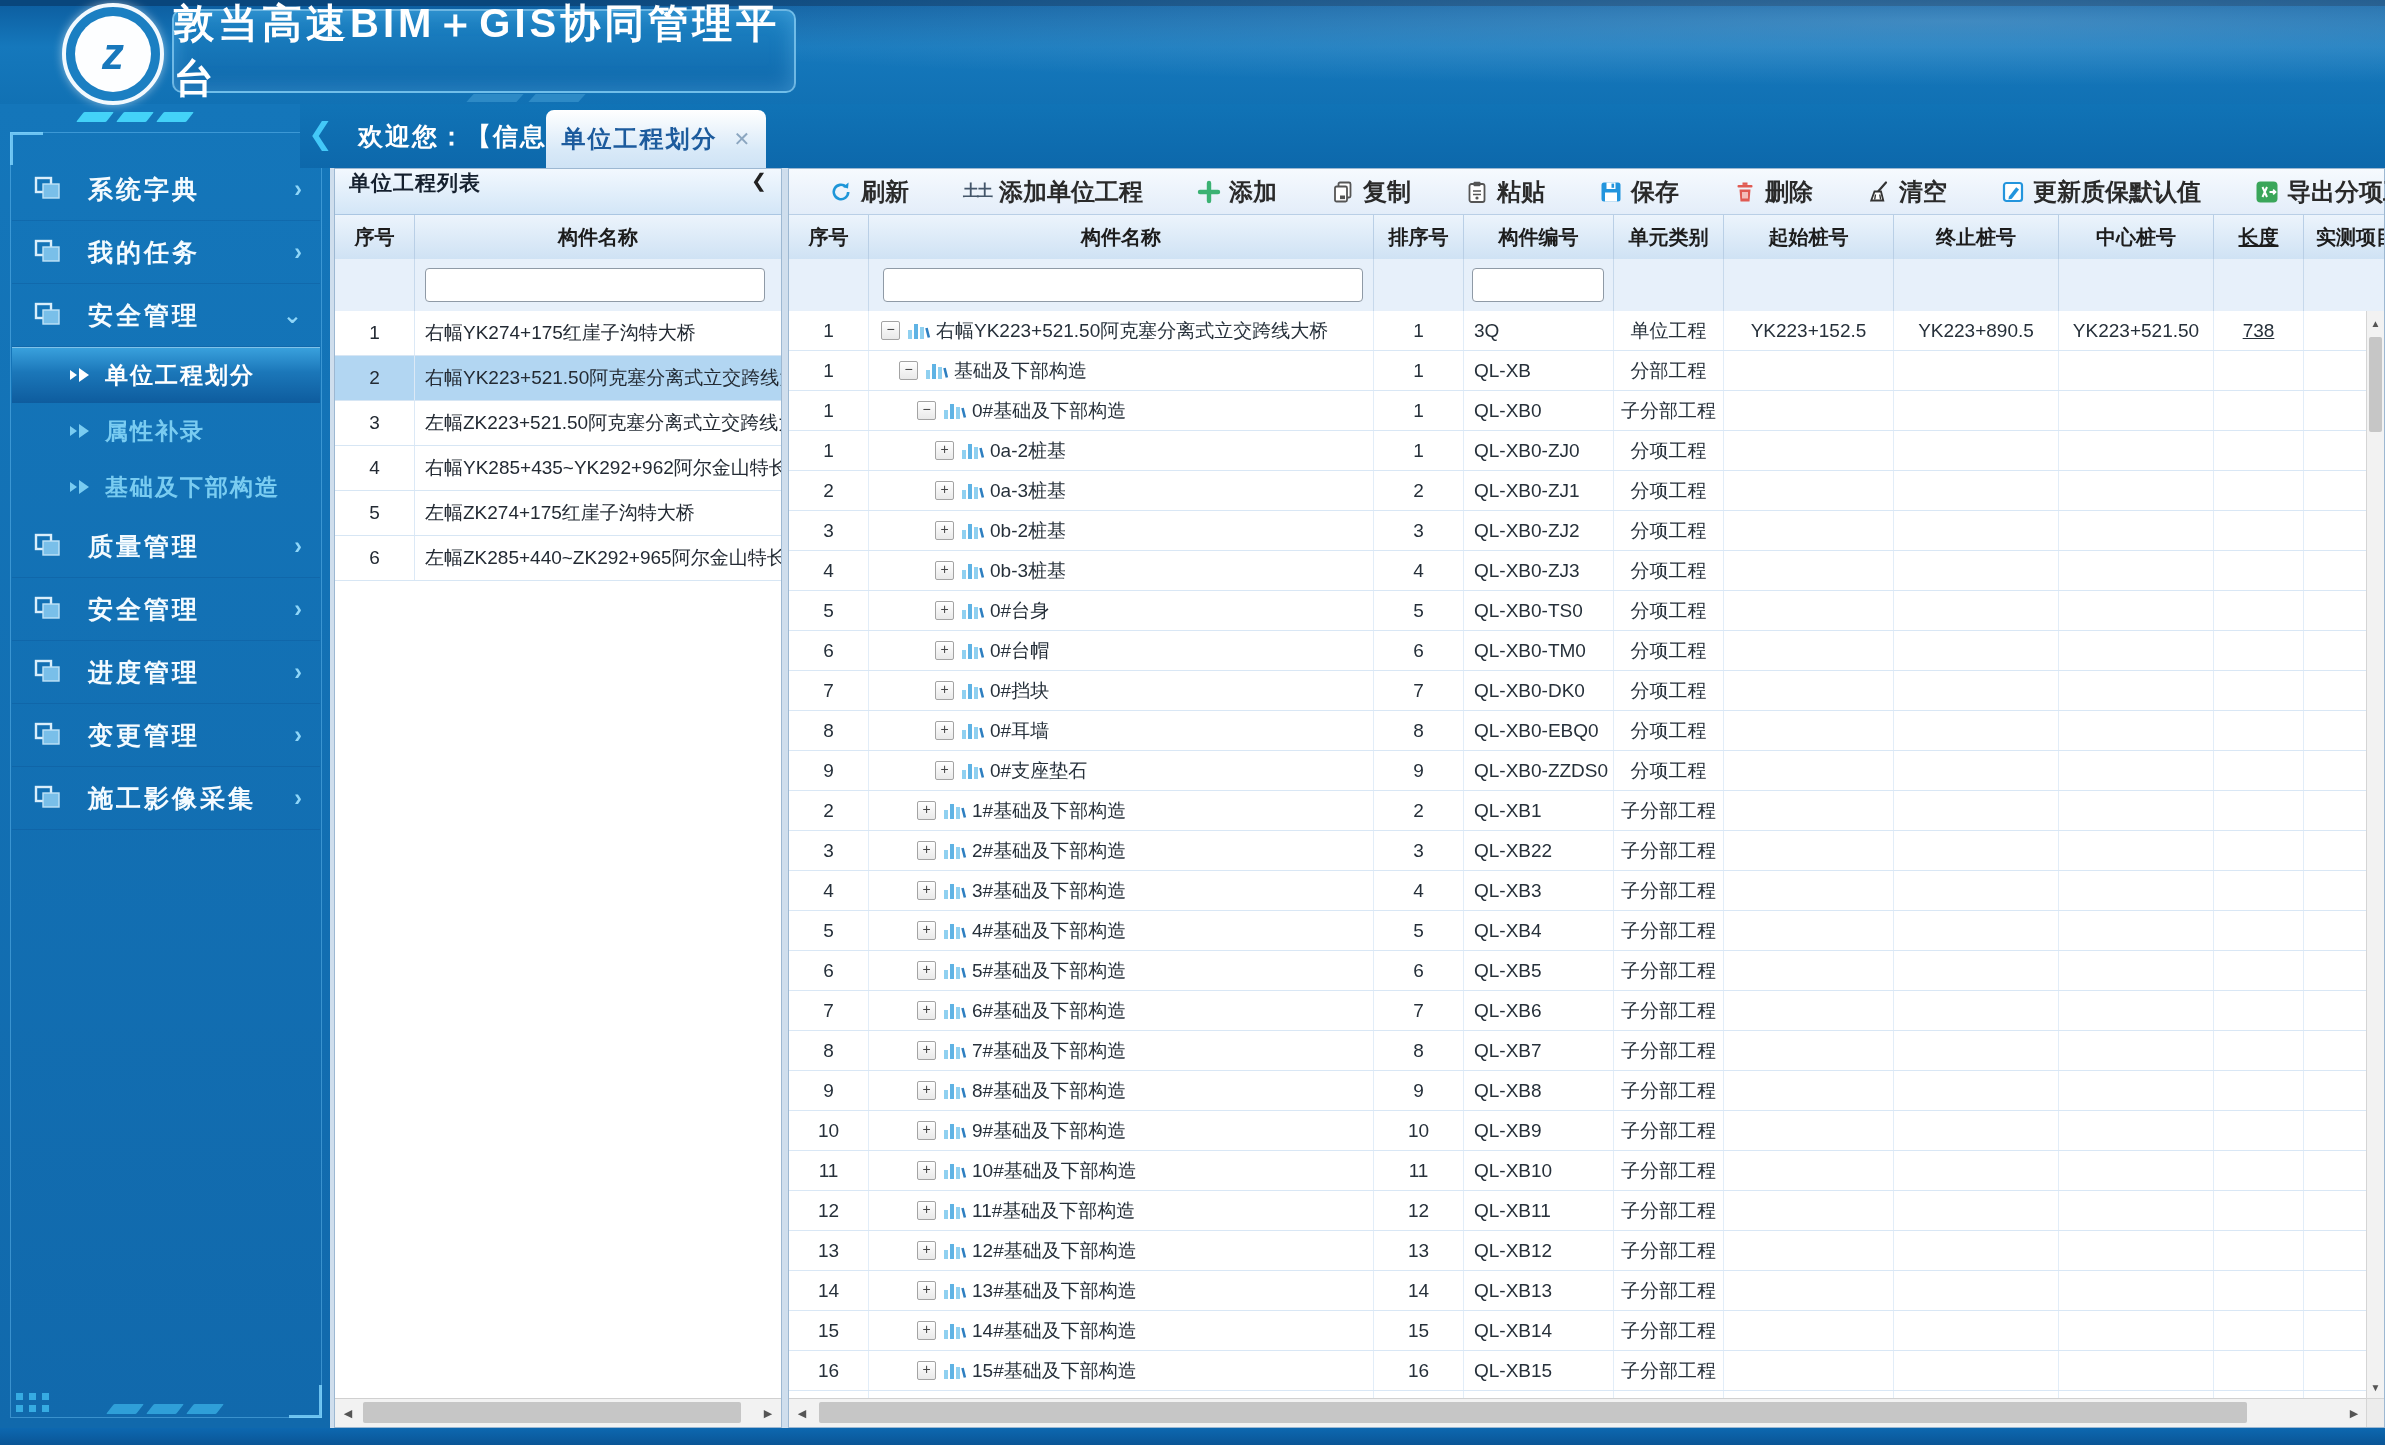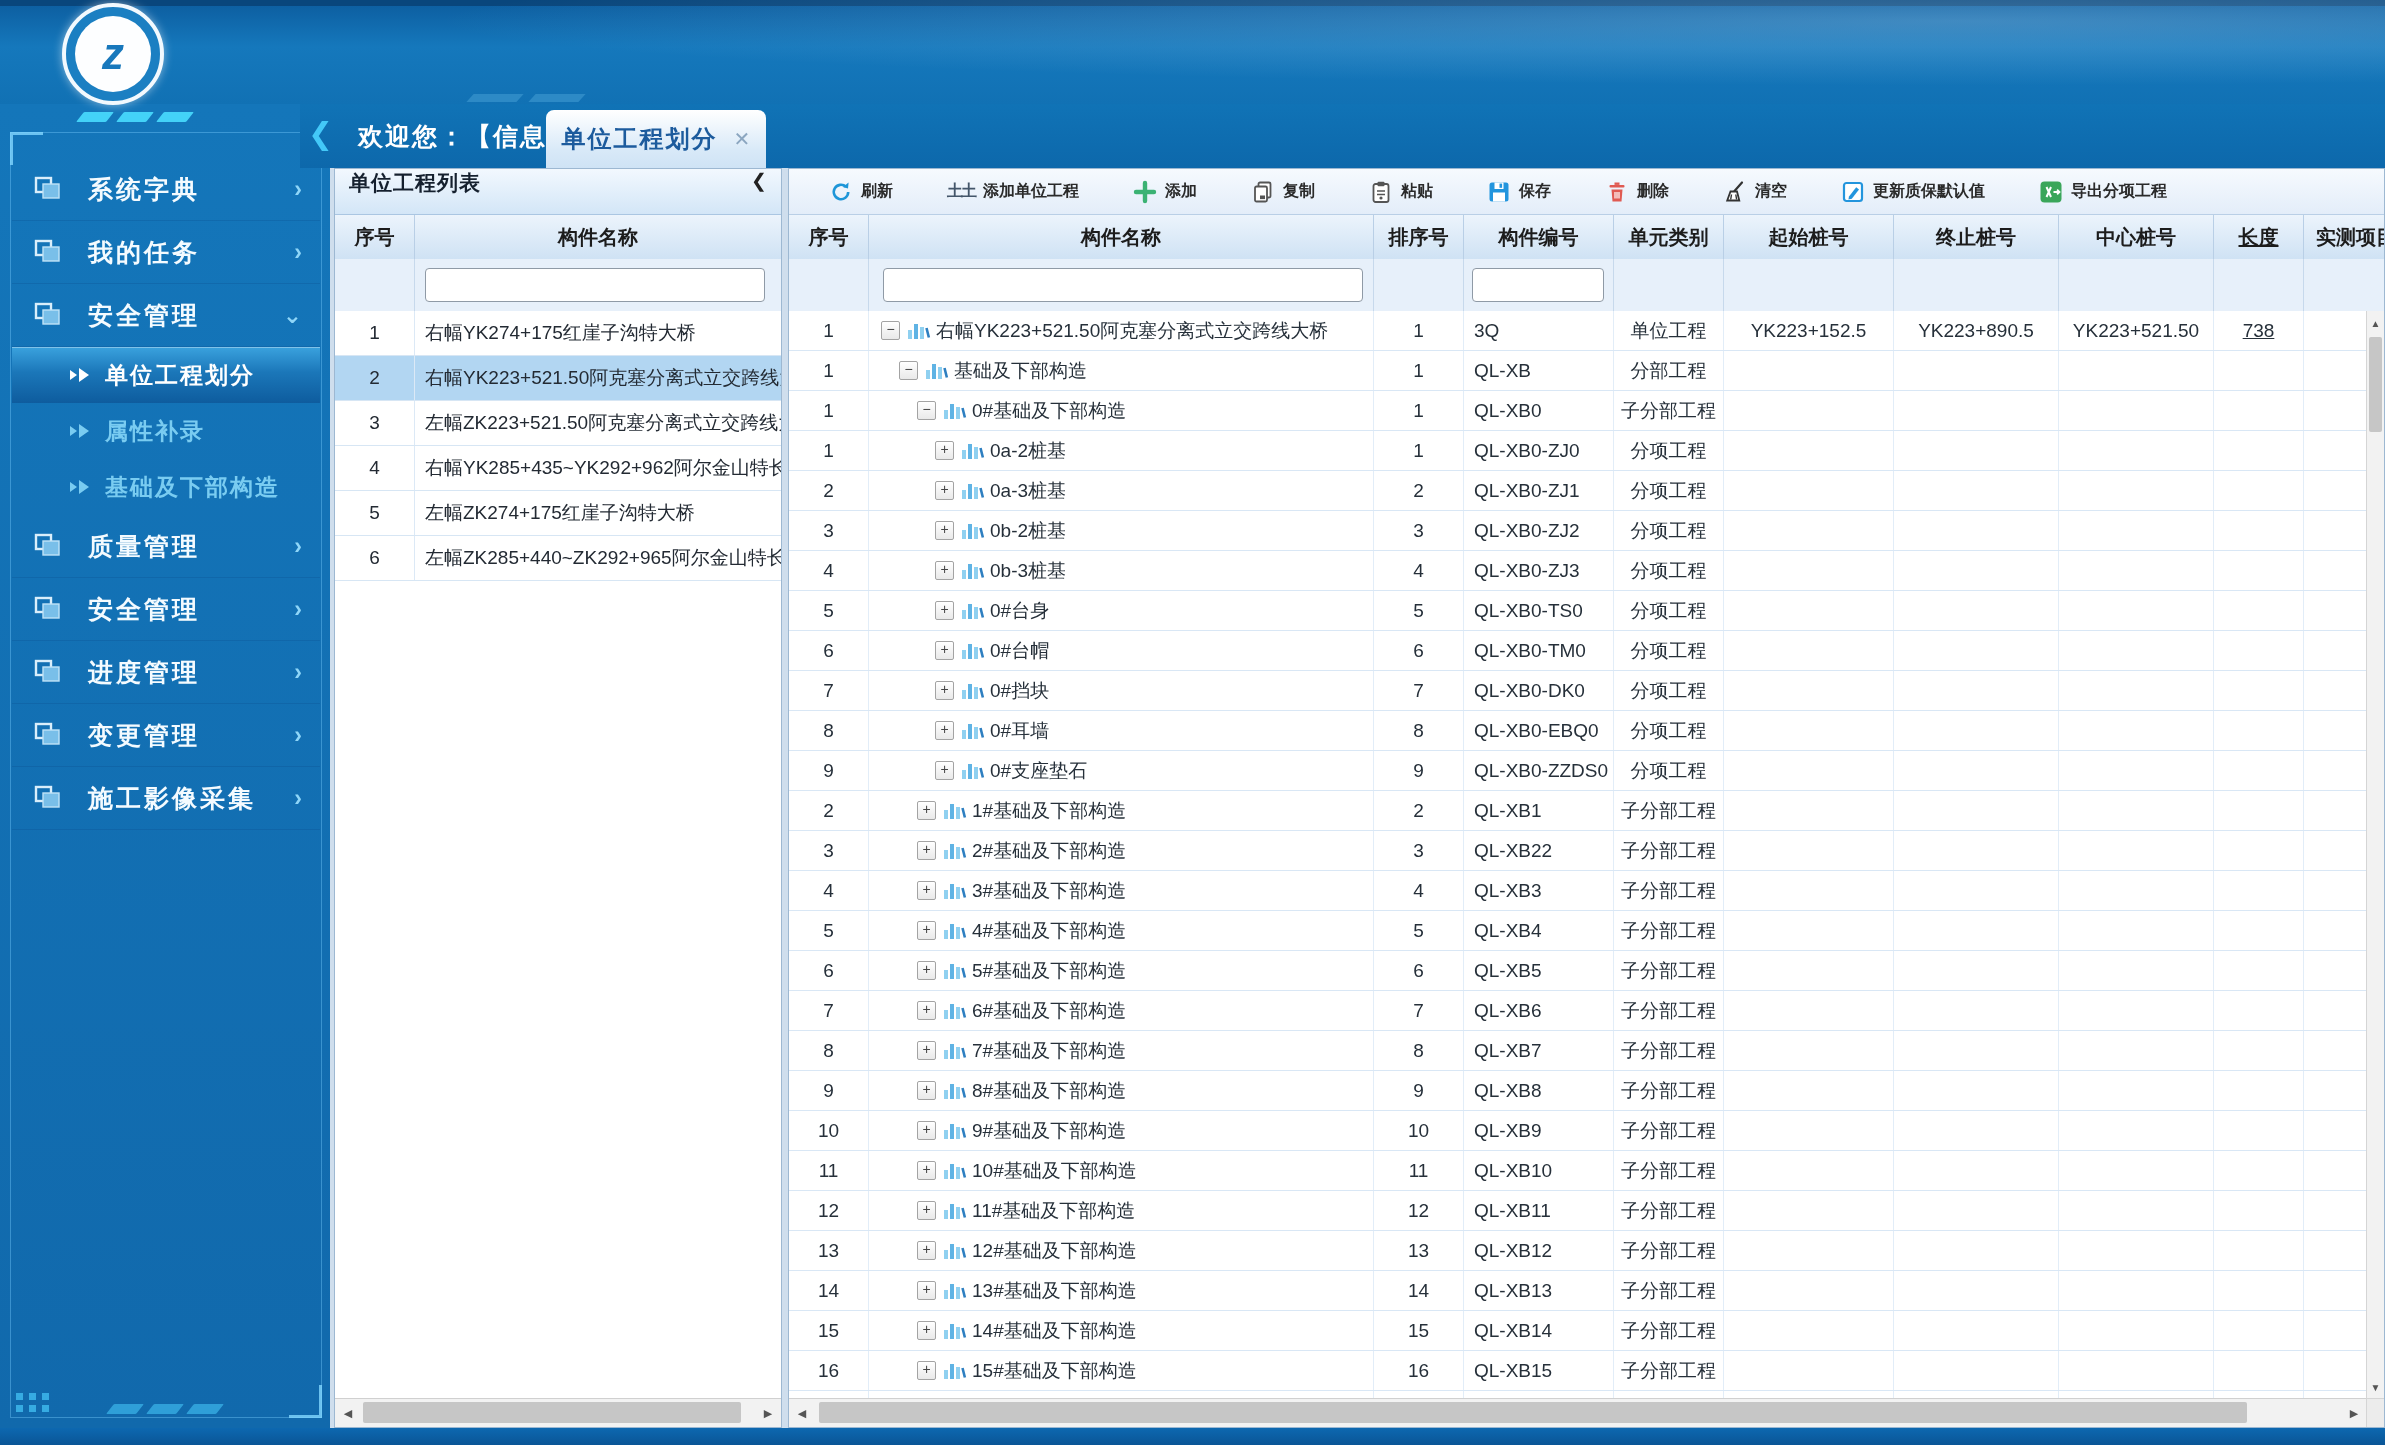--- a/index.html
+++ b/index.html
@@ -100,21 +100,21 @@
   .mrow.sel{background:#b2d6f2;}
   .mcell{font-size:19px;color:#232a33;display:flex;align-items:center;box-sizing:border-box;}
   .m-seq{width:80px;justify-content:center;border-right:1px solid #dce9f6;flex:none;}
   .m-name{flex:1;padding-left:10px;white-space:nowrap;overflow:hidden;}
 
   
   .toolbar{position:absolute;top:0;left:0;right:0;height:46px;
       background:linear-gradient(180deg,#f6fafe,#e3edf9);border-bottom:1px solid #b9cfe6;
       display:flex;align-items:center;padding-left:16px;box-sizing:border-box;}
   .tbtn{display:flex;align-items:center;gap:8px;margin-right:30px;cursor:pointer;flex:none;}
-  .tbtn .lbl{font-size:16px;font-weight:600;color:#2a2a2a;white-space:nowrap;}
+  .tbtn .lbl{font-size:24px;font-weight:600;color:#2a2a2a;white-space:nowrap;}
   .tbtn .ic{display:flex;align-items:center;margin-left:24px;}
   .ic-txt{font-size:16px;font-weight:700;color:#44566a;letter-spacing:-2px;}
 
   
   .rc0{width:80px;flex:none;}
   .rc1{width:505px;flex:none;}
   .rc2{width:90px;flex:none;text-align:right;}
   .rc3{width:150px;flex:none;}
   .rc4{width:110px;flex:none;}
   .rc5{width:170px;flex:none;}
@@ -158,20 +158,23 @@
 <body>
 
 <div class="app">
 
   <div class="header">
     <div class="logo">
       <div class="logo-in">
         <span>z</span>
       </div>
     </div>
+    <div class="title-plate">
+      <span>敦当高速BIM＋GIS协同管理平台</span>
+    </div>
     <div class="plate-decor">
         <i></i>
         <i></i>
       </div>
   </div>
 
   <div class="sidebar">
     <div class="sb-frame"></div>
     <div class="dashes">
         <i></i>

